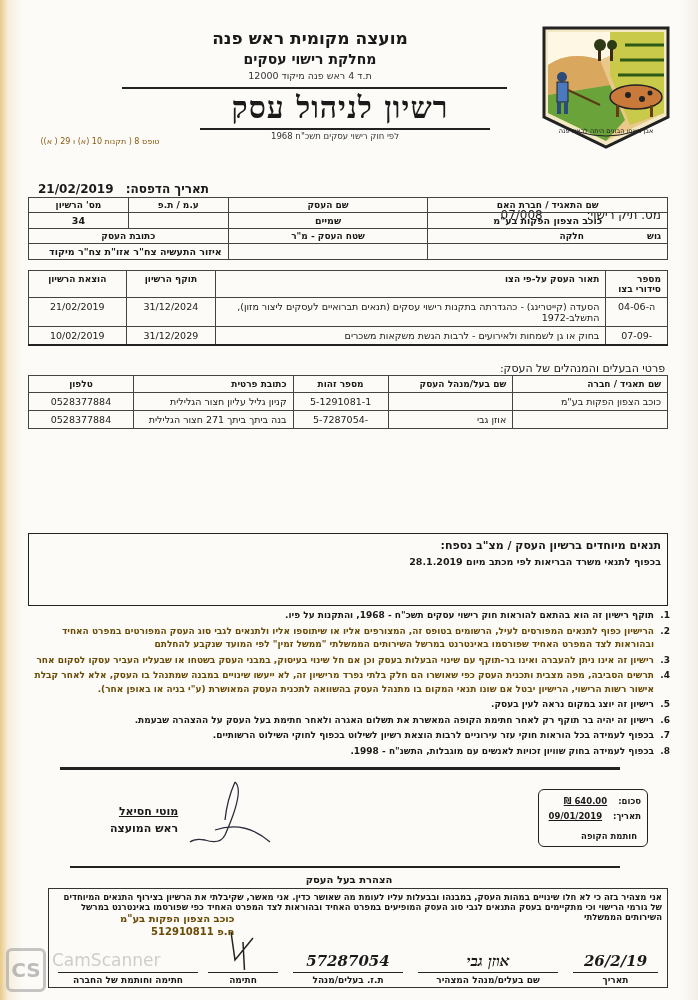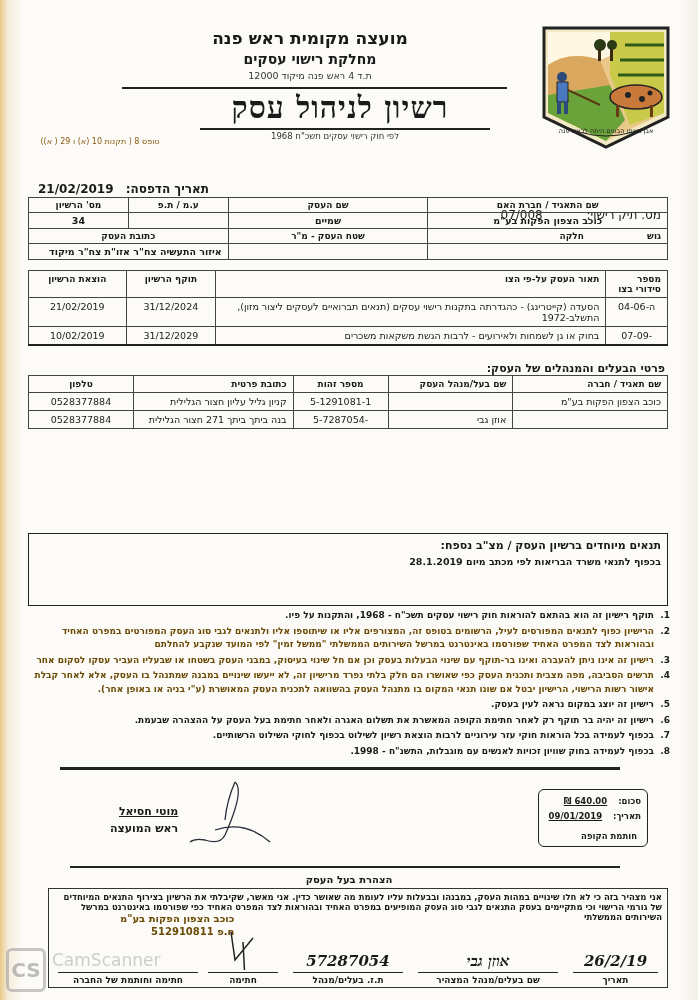--- a/index.html
+++ b/index.html
@@ -31,21 +31,21 @@
   .t1 .head { font-weight: bold; font-size: 9px; }
   .t1 .val { font-weight: bold; }
 
   .t2 { position: absolute; left: 28px; top: 270px; width: 640px; font-size: 9.5px; }
   .t2 td { border: 1px solid #444; padding: 3px 6px; vertical-align: top; }
   .t2 .hd { font-weight: bold; font-size: 9px; }
   .t2 .c { text-align: center; }
   .t2 .r { text-align: right; }
   .t2 tr.last td { border-bottom: 2px solid #222; }
 
-  .section-title { right: 33px; top: 362px; font-size: 11px; font-weight: bold; direction: rtl; }
+  .section-title { right: 33px; top: 362px; font-size: 11px; font-weight: normal; direction: rtl; }
 
   .t3 { position: absolute; left: 28px; top: 375px; width: 640px; font-size: 9.5px; }
   .t3 td { border: 1px solid #444; padding: 3px 6px; }
   .t3 .hd td { font-weight: bold; font-size: 9px; }
   .t3 .c { text-align: center; }
   .t3 .r { text-align: right; }
 
   .cond-box { left: 28px; top: 533px; width: 640px; height: 73px; border: 1.5px solid #222; padding: 5px 6px; direction: rtl; }
   .cond-title { font-size: 11px; font-weight: bold; margin-bottom: 4px; }
   .cond-text { font-size: 9.5px; font-weight: bold; }

